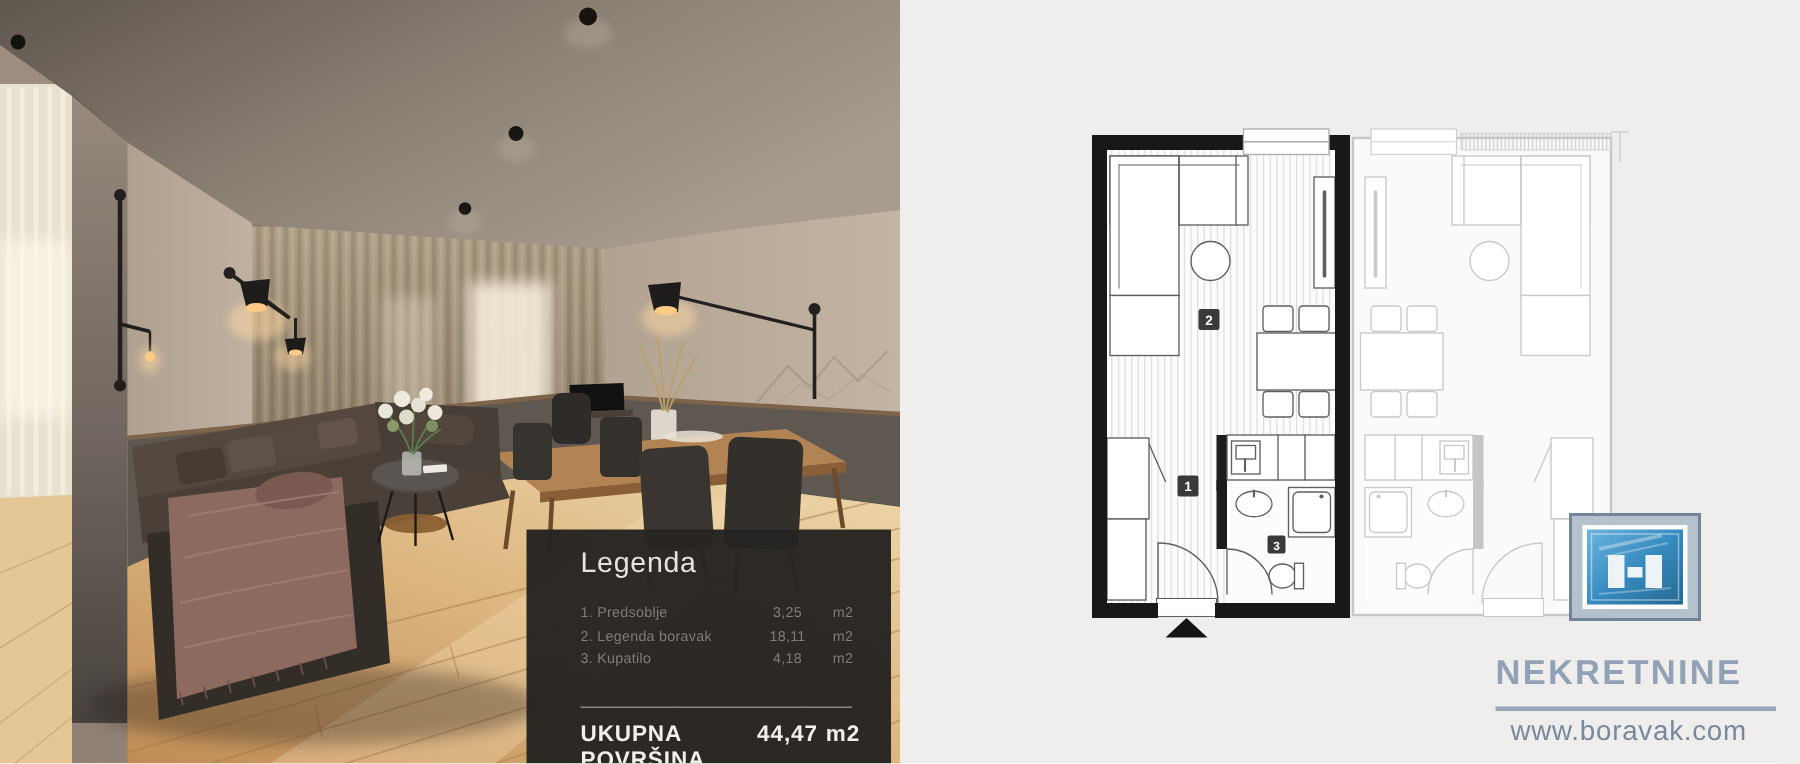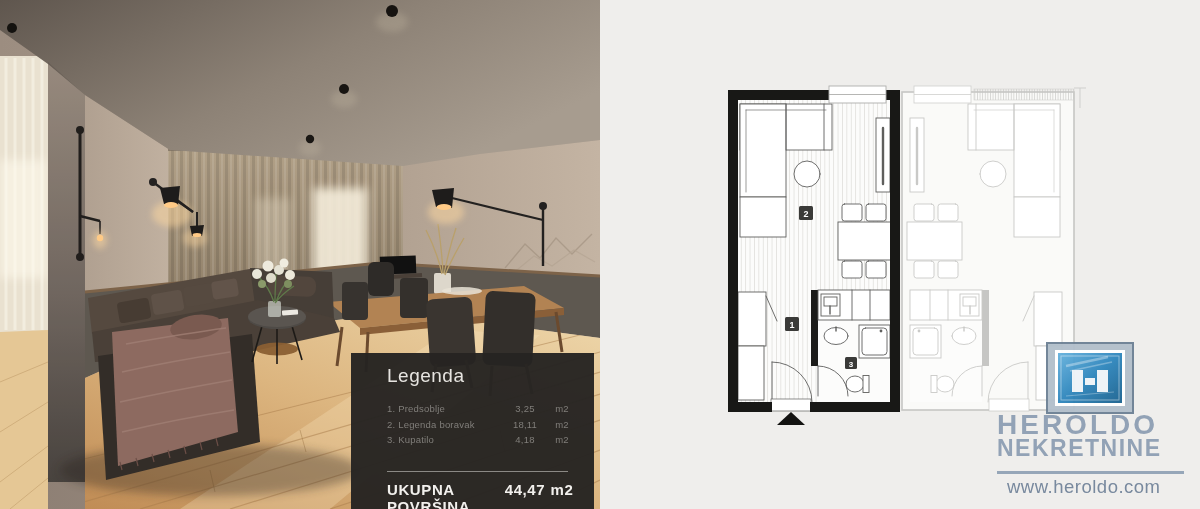--- a/index.html
+++ b/index.html
@@ -437,24 +437,23 @@
         <rect x="9" y="8" width="70" height="56" fill="#ffffff"></rect>
         <rect x="12" y="11" width="64" height="50" fill="url(#iconBlue)"></rect>
         <rect x="15" y="14" width="58" height="44" fill="none" stroke="#ffffff" stroke-width="1" opacity=".45"></rect>
         <line x1="20" y1="24" x2="62" y2="15" stroke="#ffffff" stroke-width="2.5" opacity=".35"></line>
         <line x1="24" y1="29" x2="66" y2="20" stroke="#ffffff" stroke-width="1.5" opacity=".3"></line>
         <rect x="26" y="28" width="11" height="22" fill="#eef4f8"></rect>
         <rect x="51" y="28" width="11" height="22" fill="#eef4f8"></rect>
         <rect x="39" y="36" width="10" height="7" fill="#eef4f8"></rect>
         <line x1="20" y1="54" x2="68" y2="50" stroke="#ffffff" stroke-width="1.2" opacity=".3"></line>
       </svg>
-      <div class="brand-name">HEROLDO</div>
       <div class="brand-sub">NEKRETNINE</div>
       <div class="brand-line"></div>
-      <div class="brand-url">www.heroldo.com</div>
+      <div class="brand-url">www.boravak.com</div>
     </div>
   </div>
 
   <div class="legend">
     <div class="title">Legenda</div>
 
     <div class="lg-row">
       <span><span>1.</span> <span>Predsoblje</span></span>
       <span class="lg-val">3,25</span>
       <span class="lg-unit">m2</span>

